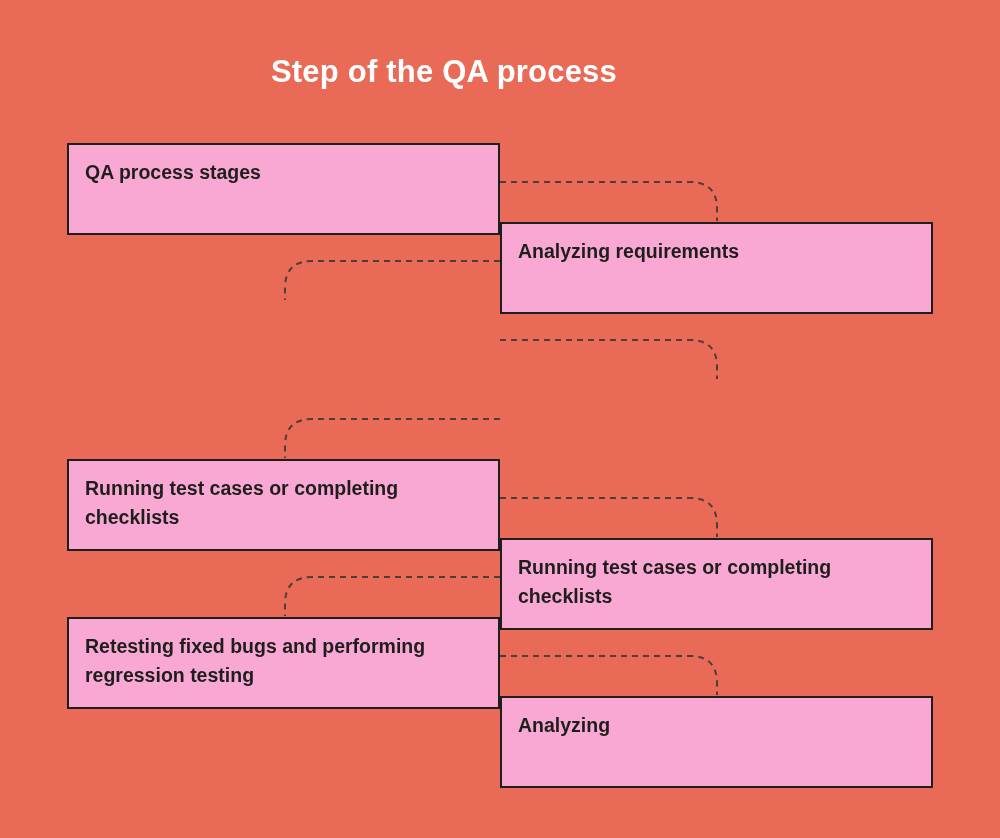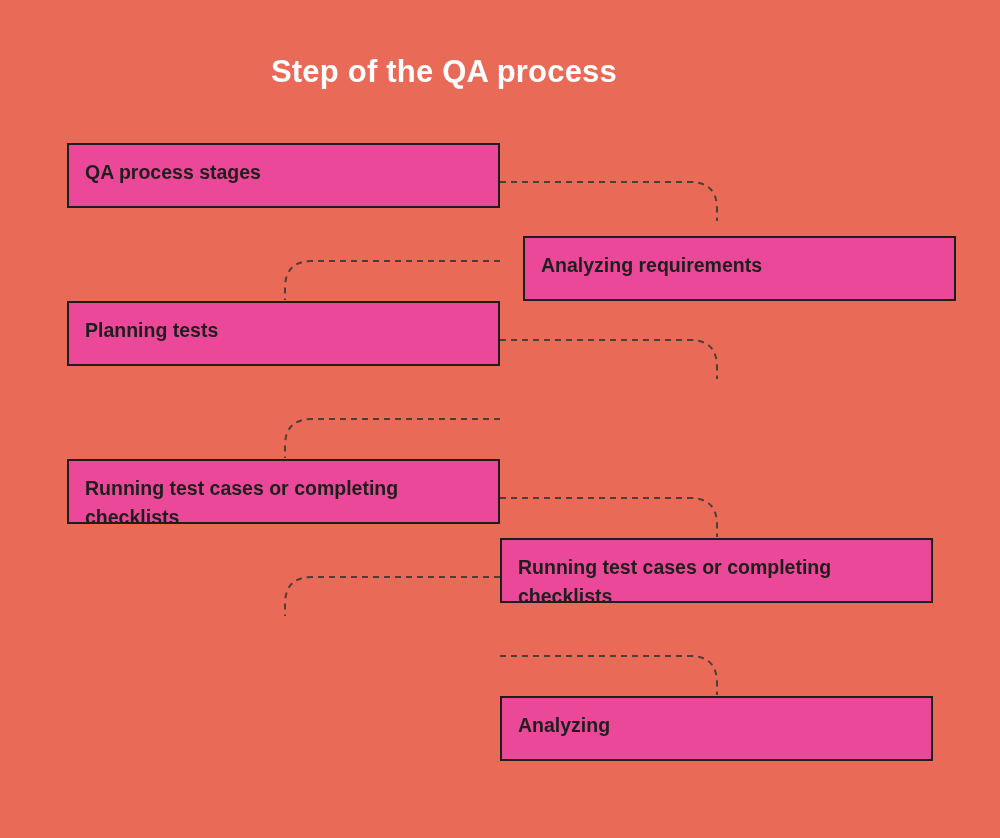--- a/index.html
+++ b/index.html
@@ -34,34 +34,34 @@
   }
   .connectors path {
     fill: none;
     stroke: #4c3f3a;
     stroke-width: 2;
     stroke-dasharray: 6 5;
   }
   .box {
     position: absolute;
     width: 433px;
-    height: 65px;
-    background: #ec4899;
+    height: 92px;
+    background: #f9a8d4;
     border: 2px solid #1e1e1c;
     box-sizing: border-box;
     padding: 13px 20px 0 16px;
     color: #1e1e1c;
     font-size: 19.5px;
     font-weight: 700;
     line-height: 29px;
   }
   .box.left  { left: 67px; }
   .box.right { left: 500px; }
   .b0 { top: 143px; }
-  .b1 { top: 236px; margin-left: 23px; }
+  .b1 { top: 222px; }
   .b2 { top: 301px; }
   .b3 { top: 380px; }
   .b4 { top: 459px; }
   .b5 { top: 538px; }
   .b6 { top: 617px; }
   .b7 { top: 696px; }
 </style>
 </head>
 <body>
 
@@ -76,23 +76,23 @@
     <path d="M 500 419 L 312 419 Q 285 419 285 446 L 285 458"></path>
     <path d="M 500 498 L 690 498 Q 717 498 717 525 L 717 537"></path>
     <path d="M 500 577 L 312 577 Q 285 577 285 604 L 285 616"></path>
     <path d="M 500 656 L 690 656 Q 717 656 717 683 L 717 695"></path>
   </svg>
 
   <div class="box left b0">QA process stages</div>
 
   <div class="box right b1">Analyzing requirements</div>
 
-  <div class="box left b2">Planning tests</div>
 
 
   <div class="box left b4">Running test cases or completing checklists</div>
 
   <div class="box right b5">Running test cases or completing checklists</div>
 
+  <div class="box left b6">Retesting fixed bugs and performing regression testing</div>
 
   <div class="box right b7">Analyzing</div>
 
 </div>
 
 </body></html>

